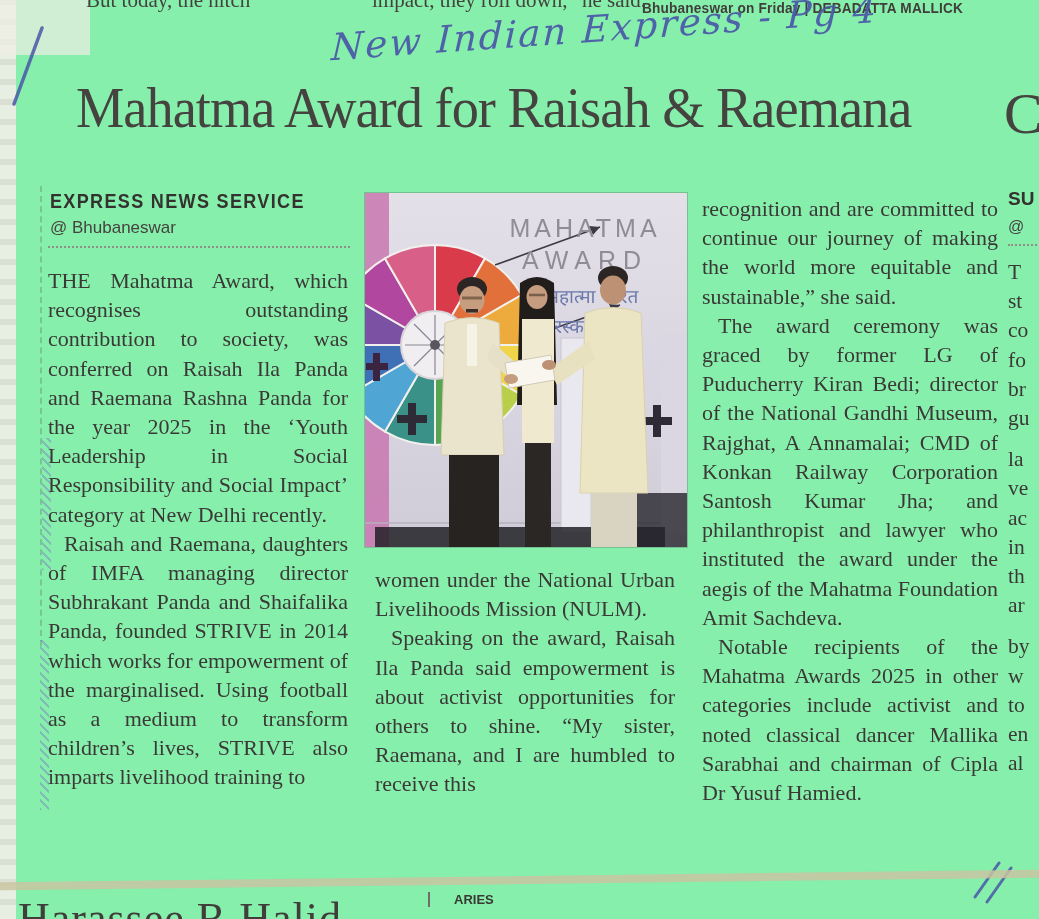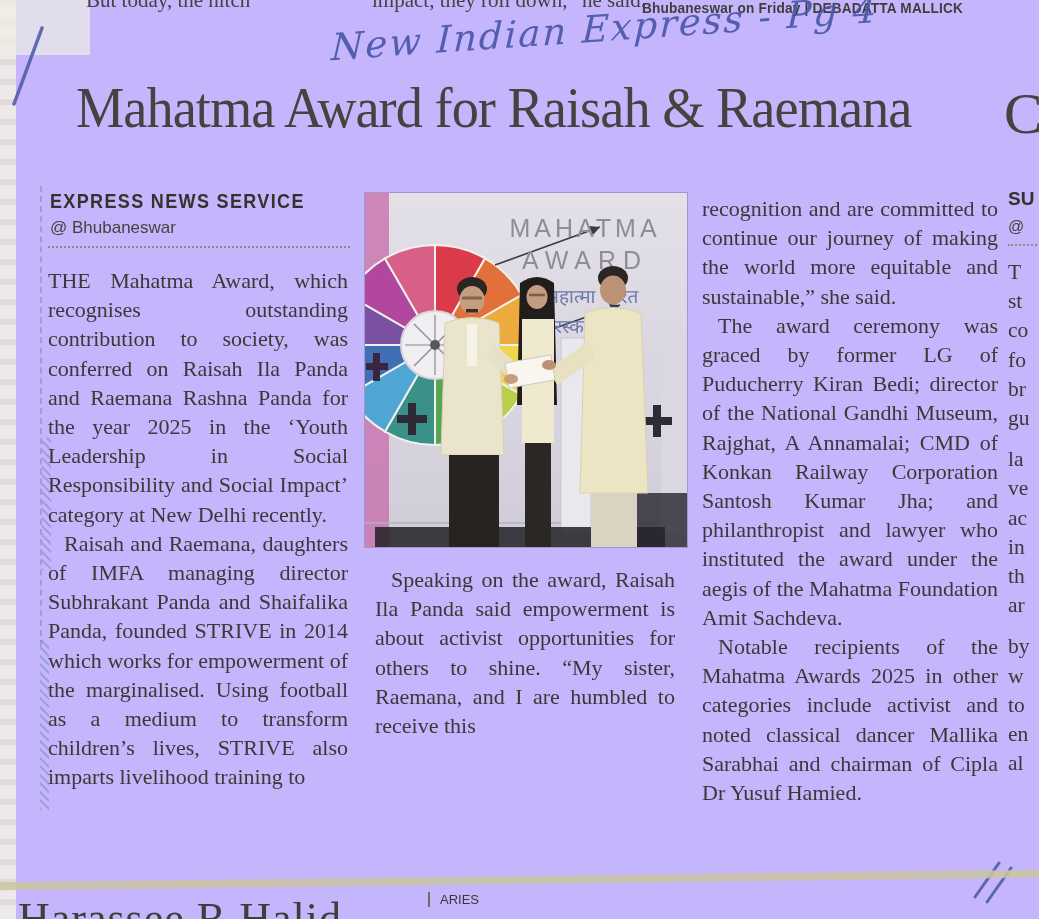--- a/index.html
+++ b/index.html
@@ -1,17 +1,17 @@
 <!DOCTYPE html>
 <html lang="en"><head>
 <meta charset="utf-8">
 <style>
   html,body{margin:0;padding:0;background:#d8d7ce;}
   #page{position:relative;width:1039px;height:919px;overflow:hidden;
-        background:#c4b5fd;font-family:"Liberation Serif",serif;color:#3b3936;}
+        background:#86efac;font-family:"Liberation Serif",serif;color:#3b3936;}
   
   .edge-strip{position:absolute;left:0;top:0;width:16px;height:919px;
       background:repeating-linear-gradient(0deg,#f2efe8 0 14px,#e3dfd6 14px 20px);
       opacity:.9;}
   .corner-patch{position:absolute;left:0;top:0;width:90px;height:55px;background:#f0eee6;opacity:.7;}
   .blue-hatch{position:absolute;width:9px;
       background:repeating-linear-gradient(45deg,#7c88c0 0 2px,transparent 2px 6px);
       opacity:.5;}
   .clip-dash{position:absolute;border-left:2px dashed rgba(90,88,80,.28);}
   
@@ -55,22 +55,22 @@
   .c4-rule{border-top:2px dotted #908e84;width:40px;margin-top:8px;}
   .c4-lines{margin-top:12px;font-size:21.5px;line-height:29.2px;color:#3b3936;}
   .c4line{display:block;white-space:nowrap;}
   .c4line:nth-child(7),.c4line:nth-child(13){margin-top:12px;}
   
   .bottom-rule{position:absolute;left:-4px;top:876px;width:1050px;height:8px;
       background:#c9c4a0;transform:rotate(-0.7deg);opacity:.85;}
   .bottom-headline{position:absolute;left:18px;top:893px;font-size:44px;color:#403e3a;
       letter-spacing:1px;white-space:nowrap;}
   .bottom-label{position:absolute;left:428px;top:892px;font-family:"Liberation Sans",sans-serif;
-      font-weight:normal;font-size:13px;color:#3a3834;border-left:2px solid #6f6d66;
-      padding-left:10px;}
+      font-weight:bold;font-size:13px;color:#3a3834;border-left:2px solid #6f6d66;
+      padding-left:24px;}
 </style>
 </head>
 <body>
 
 <div id="page">
 
   <div class="edge-strip"></div>
   <div class="corner-patch"></div>
   <div class="blue-hatch" style="left:42px;top:438px;height:132px;"></div>
   <div class="blue-hatch" style="left:40px;top:640px;height:170px;"></div>
@@ -190,20 +190,21 @@
     </g>
 
     <g>
       <path d="M140,170 L186,162 L190,187 L144,195 Z" fill="#f8f6ef" stroke="#cfc9b8"></path>
       <ellipse cx="146" cy="186" rx="7" ry="5" fill="#c79d7f"></ellipse>
       <ellipse cx="184" cy="172" rx="7" ry="5" fill="#bd9274"></ellipse>
     </g>
   </svg>
 
   <div id="col2" class="col">
+    <p>women under the National Urban Livelihoods Mission (NULM).</p>
     <p class="ind">Speaking on the award, Raisah Ila Panda said empowerment is about activist opportunities for others to shine. “My sister, Raemana, and I are humbled to receive this</p>
   </div>
 
   <div id="col3" class="col">
     <p>recognition and are committed to continue our journey of making the world more equitable and sustainable,” she said.</p>
     <p class="ind">The award ceremony was graced by former LG of Puducherry Kiran Bedi; director of the National Gandhi Museum, Rajghat, A Annamalai; CMD of Konkan Railway Corporation Santosh Kumar Jha; and philanthropist and lawyer who instituted the award under the aegis of the Mahatma Foundation Amit Sachdeva.</p>
     <p class="ind">Notable recipients of the Mahatma Awards 2025 in other categories include activist and noted classical dancer Mallika Sarabhai and chairman of Cipla Dr Yusuf Hamied.</p>
   </div>
 
   <div id="col4">

